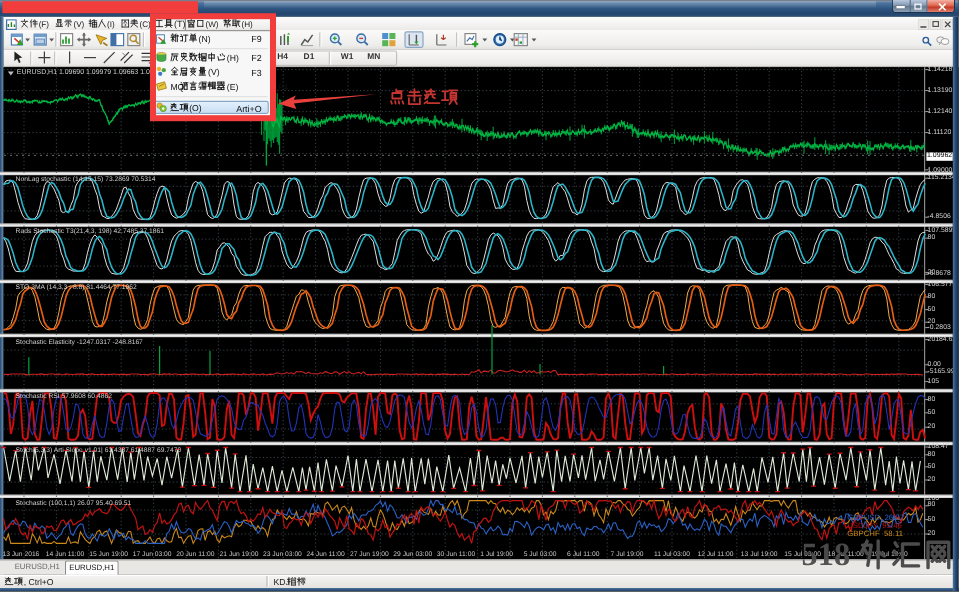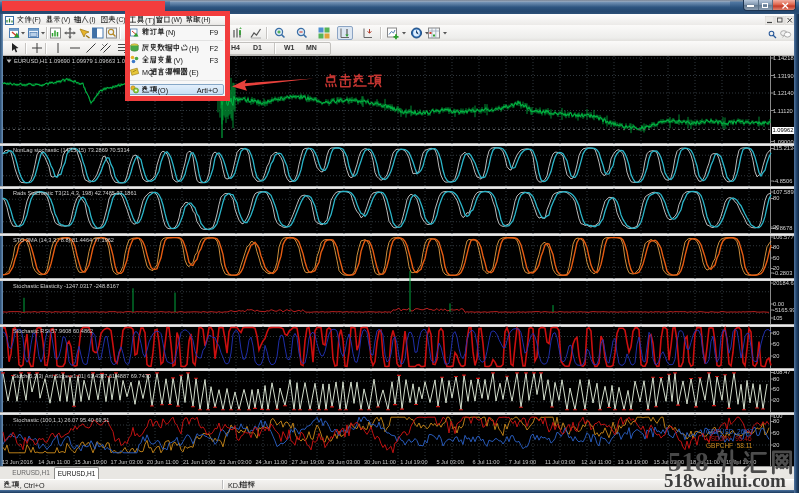--- a/index.html
+++ b/index.html
@@ -496,13 +496,12 @@
       <path d="M21.35 0.27L21.35 10.26M17.3 2.7L25.4 2.7M15.95 5.67L26.75 5.67M16.76 7.83L16.76 12.69M25.94 7.83L25.94 12.69M16.76 12.69L25.94 12.69" stroke="#c43531" stroke-width="1.5" fill="none" stroke-linecap="round"></path>
       <path d="M35.14 0.4L33.79 2.16M32.44 2.16L38.11 2.16M35.14 0.81L35.14 4.59M31.63 4.59L38.65 4.59M33.52 4.59L31.9 7.83M36.49 4.59L36.49 6.75M36.49 6.75L38.38 7.83M30.55 1.35L31.63 2.97M30.01 5.13L31.36 6.21M31.36 6.21L30.28 8.64M29.74 12.15L32.17 10.26M32.17 11.88L42.16 11.88" stroke="#c43531" stroke-width="1.5" fill="none" stroke-linecap="round"></path>
       <path d="M44.61 2.16L49.2 2.16M46.9 2.16L46.9 9.45M44.34 9.45L49.47 9.45M50.28 1.35L57.03 1.35M52.71 1.35L52.17 3.51M51.36 3.51L56.22 3.51M51.36 3.51L51.36 8.91M56.22 3.51L56.22 8.91M51.36 5.4L56.22 5.4M51.36 7.15L56.22 7.15M51.36 8.91L56.22 8.91M52.71 9.45L50.55 12.69M54.87 9.45L56.76 12.69" stroke="#c43531" stroke-width="1.5" fill="none" stroke-linecap="round"></path>
     </svg>
     <svg style="position:absolute;left:668px;top:449px;overflow:visible" width="132" height="26">
       <text x="0" y="21.5" font-family="Liberation Serif" font-size="27" font-weight="bold" fill="#4c4c4c" opacity="0.95">518</text>
       <path d="M54.68 1.96L49.88 11.08M50.84 5.32L58.04 5.32M58.04 5.32L55.16 22.12M52.76 9.16L54.68 12.52M63.8 1.72L63.8 24.28M63.8 10.6L69.08 14.44" stroke="#4c4c4c" stroke-width="2.8" fill="none" stroke-linecap="round"></path>
       <path d="M77.86 3.4L79.78 6.28M77.14 10.12L79.06 13.0M76.9 21.16L80.26 17.32M84.1 4.36L97.54 4.36M84.1 4.36L84.1 22.6M84.1 22.6L97.54 22.6" stroke="#4c4c4c" stroke-width="2.8" fill="none" stroke-linecap="round"></path>
       <path d="M105.36 2.92L105.36 24.04M105.36 2.92L122.64 2.92M122.64 2.92L122.64 24.04M108.72 6.28L113.04 11.56M113.04 6.28L108.72 11.56M114.96 6.28L119.28 11.56M119.28 6.28L114.96 11.56M108.72 13.48L113.04 18.76M113.04 13.48L108.72 18.76M114.96 13.48L119.28 18.76M119.28 13.48L114.96 18.76" stroke="#4c4c4c" stroke-width="2.8" fill="none" stroke-linecap="round"></path>
     </svg>
-    <div class="abs" style="left:664px;top:470px;width:135px;font-family:'Liberation Serif',serif;font-weight:bold;font-size:19px;color:#3d3d3d;letter-spacing:0px">518waihui.com</div>
   </div>
 </body></html>

